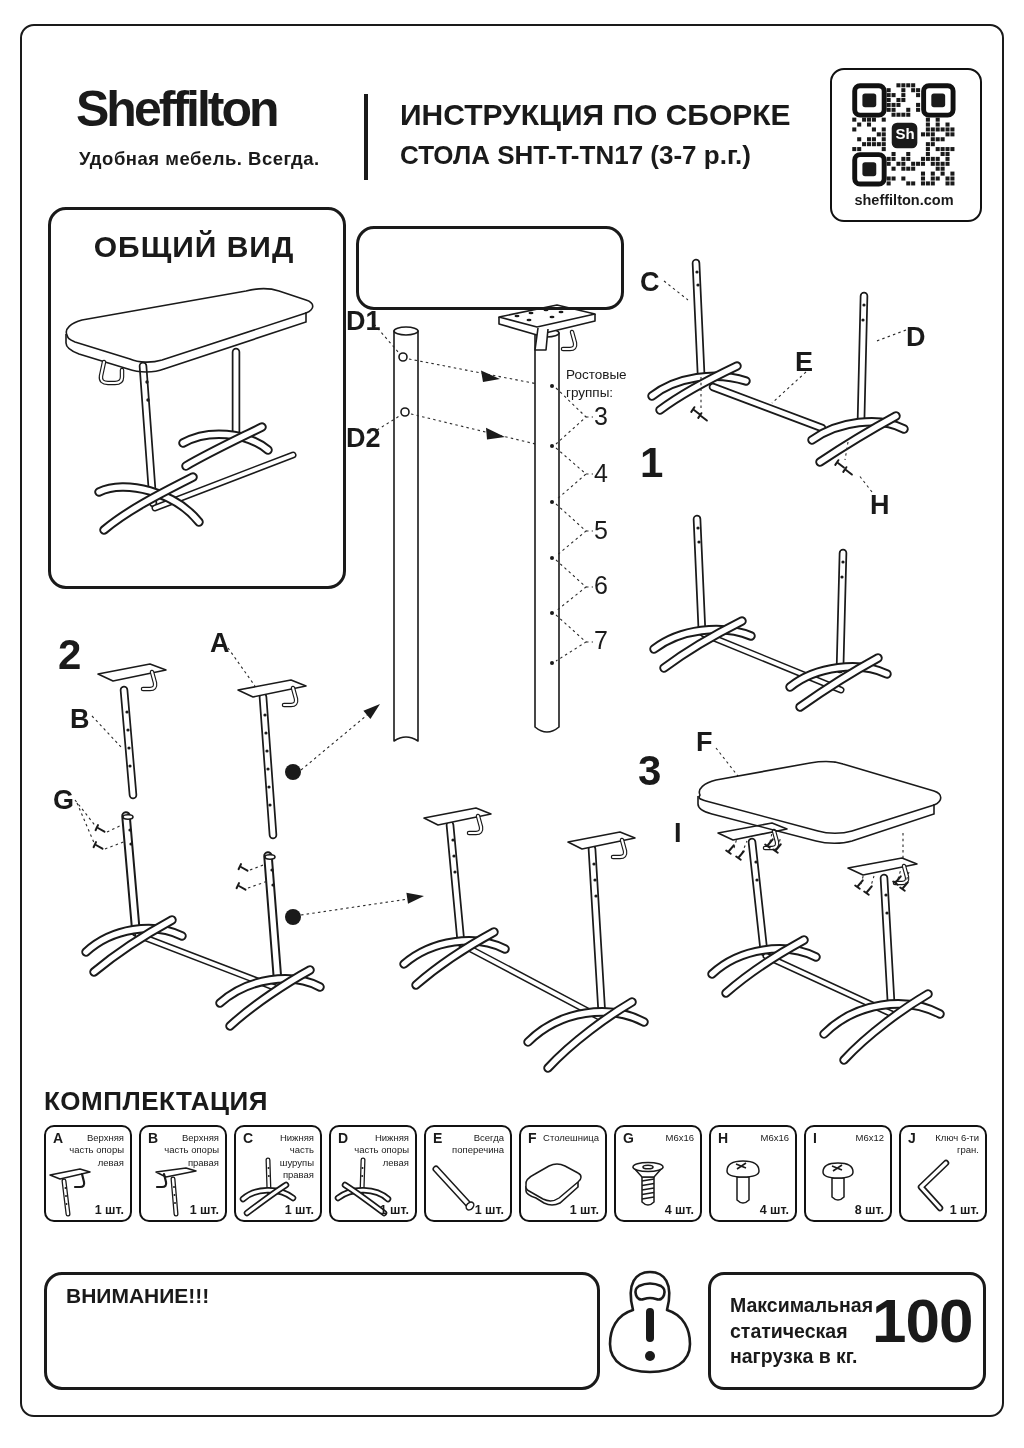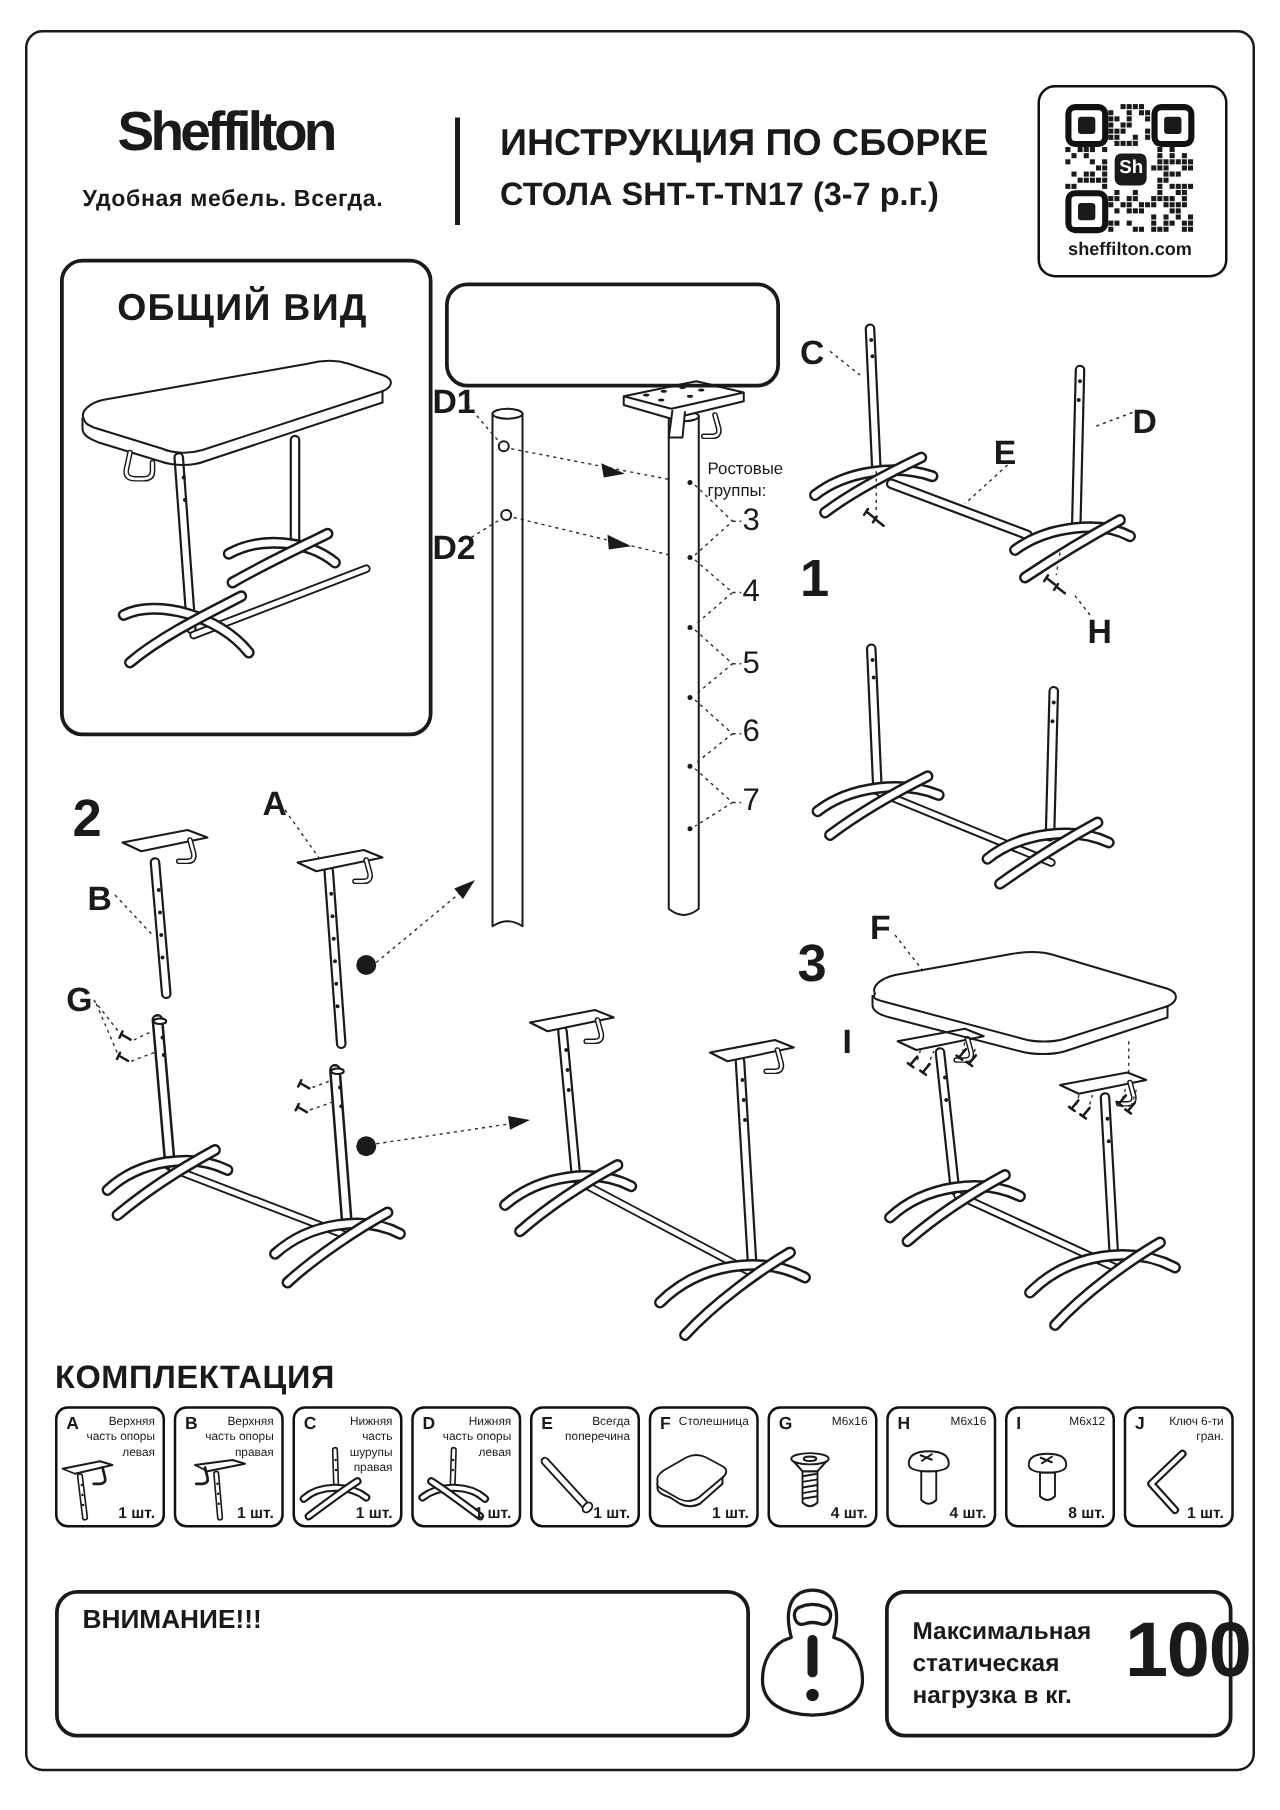--- a/index.html
+++ b/index.html
@@ -2,23 +2,23 @@
 <html><head>
 <meta charset="utf-8">
 <style>
   html,body { margin:0; padding:0; background:#fff; }
   .page { position:relative; width:1024px; height:1448px; background:#fff;
           font-family:"Liberation Sans", sans-serif; color:#1a1a1a; overflow:hidden; }
   .abs { position:absolute; }
   .outer-border { position:absolute; left:20px; top:24px; width:980px; height:1389px;
                   border:2.5px solid #1a1a1a; border-radius:14px; }
   
-  .logo { position:absolute; left:76px; top:84px; font-size:44px; font-weight:700;
-          letter-spacing:-3px; line-height:1;margin-left:18px; }
-  .tagline { position:absolute; left:66px; top:148px; font-size:18.5px; font-weight:700;
+  .logo { position:absolute; left:76px; top:84px; font-size:50px; font-weight:700;
+          letter-spacing:-3px; line-height:1; }
+  .tagline { position:absolute; left:79px; top:148px; font-size:18.5px; font-weight:700;
              letter-spacing:0.5px; }
   .hdr-divider { position:absolute; left:364px; top:94px; width:4px; height:86px; background:#1a1a1a; }
   .doc-title { position:absolute; left:400px; top:98px; font-size:30px; font-weight:700; }
   .doc-subtitle { position:absolute; left:400px; top:140px; font-size:26px;font-weight:bold; }
   
   .qr-box { position:absolute; left:830px; top:68px; width:148px; height:150px;
             border:2.5px solid #111; border-radius:14px; background:#fff; }
   .qr-caption { position:absolute; left:830px; top:192px; width:148px; text-align:center;
                 font-size:14.5px; font-weight:700; }
   .qr-logo { position:absolute; left:889px; top:125px; width:32px; text-align:center;
@@ -48,21 +48,21 @@
   .warn-box { position:absolute; left:44px; top:1272px; width:556px; height:118px;
               border:3px solid #1a1a1a; border-radius:18px; box-sizing:border-box; }
   .warn-title { position:absolute; left:66px; top:1284px; font-size:21px; font-weight:700; }
   .warn-line { position:relative; font-size:13.2px; line-height:1.42; }
   .warn-lines { position:absolute; left:66px; top:1315px; width:512px; }
   .load-box { position:absolute; left:708px; top:1272px; width:278px; height:118px;
               border:3px solid #1a1a1a; border-radius:16px; box-sizing:border-box; }
   .load-label { position:absolute; left:730px; top:1293px; width:160px; font-size:19.5px;
                 font-weight:700; line-height:1.32; }
   .load-value { position:absolute; left:872px; top:1290px; width:110px; font-size:62px;
-                font-weight:700; line-height:1; letter-spacing:-1px;margin-left:28px; }
+                font-weight:700; line-height:1; letter-spacing:-1px; }
   
   .ob { stroke:#1a1a1a; fill:none; stroke-linecap:round; stroke-linejoin:round; }
   .iw { stroke:#fff; fill:none; stroke-linecap:round; stroke-linejoin:round; }
   .w9{stroke-width:9.5} .w9b{stroke-width:5.5}
   .w8{stroke-width:8.5} .w8b{stroke-width:5}
   .w7{stroke-width:7}   .w7b{stroke-width:4}
   .w6{stroke-width:6.5} .w6b{stroke-width:3.2}
   .w5{stroke-width:5}   .w5b{stroke-width:2.4}
   .w4{stroke-width:4.5} .w4b{stroke-width:2.2}
   .fw  { fill:#fff; stroke:#1a1a1a; stroke-width:1.6; stroke-linejoin:round; }

